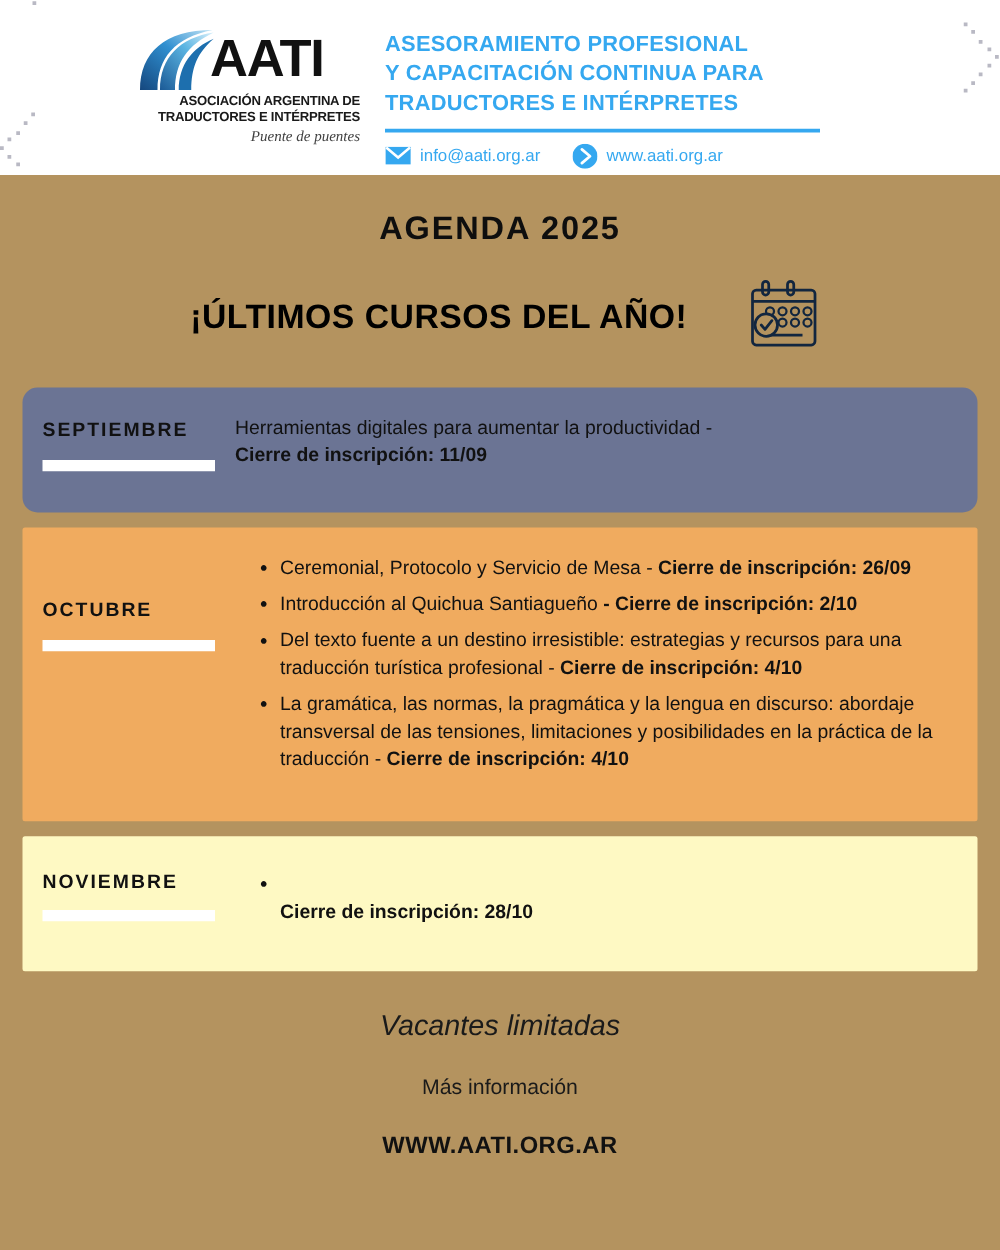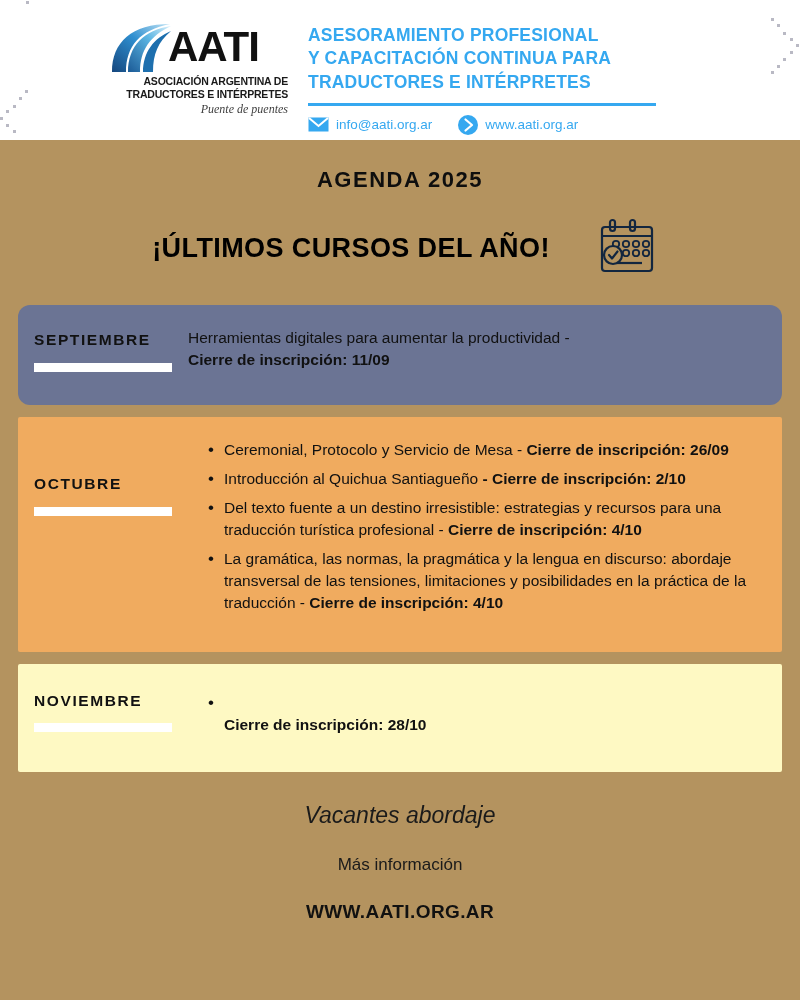--- a/index.html
+++ b/index.html
@@ -121,21 +121,21 @@
     width: 800px;
     height: 860px;
     background: #b4935f;
   }
 
   .agenda-title {
     text-align: center;
     color: #0e0e0e;
     font-family: "Liberation Sans", sans-serif;
     font-weight: bold;
-    font-size: 22px;
+    font-size: 26px;
     letter-spacing: 1.5px;
     padding-top: 27px;
   }
 
   .subtitle-row {
     display: flex;
     align-items: center;
     justify-content: center;
     gap: 46px;
     margin-top: 24px;
@@ -398,18 +398,18 @@
       <ul class="course-list">
         <li>
           <br>
           <span class="bold">Cierre de inscripción: 28/10</span>
         </li>
       </ul>
     </div>
   </div>
 
   <div class="footer-text">
-    <div class="vacantes">Vacantes abordaje</div>
+    <div class="vacantes">Vacantes limitadas</div>
     <div class="mas-info">Más información</div>
     <div class="web-url">WWW.AATI.ORG.AR</div>
   </div>
 
 </div>
 
 </body></html>

